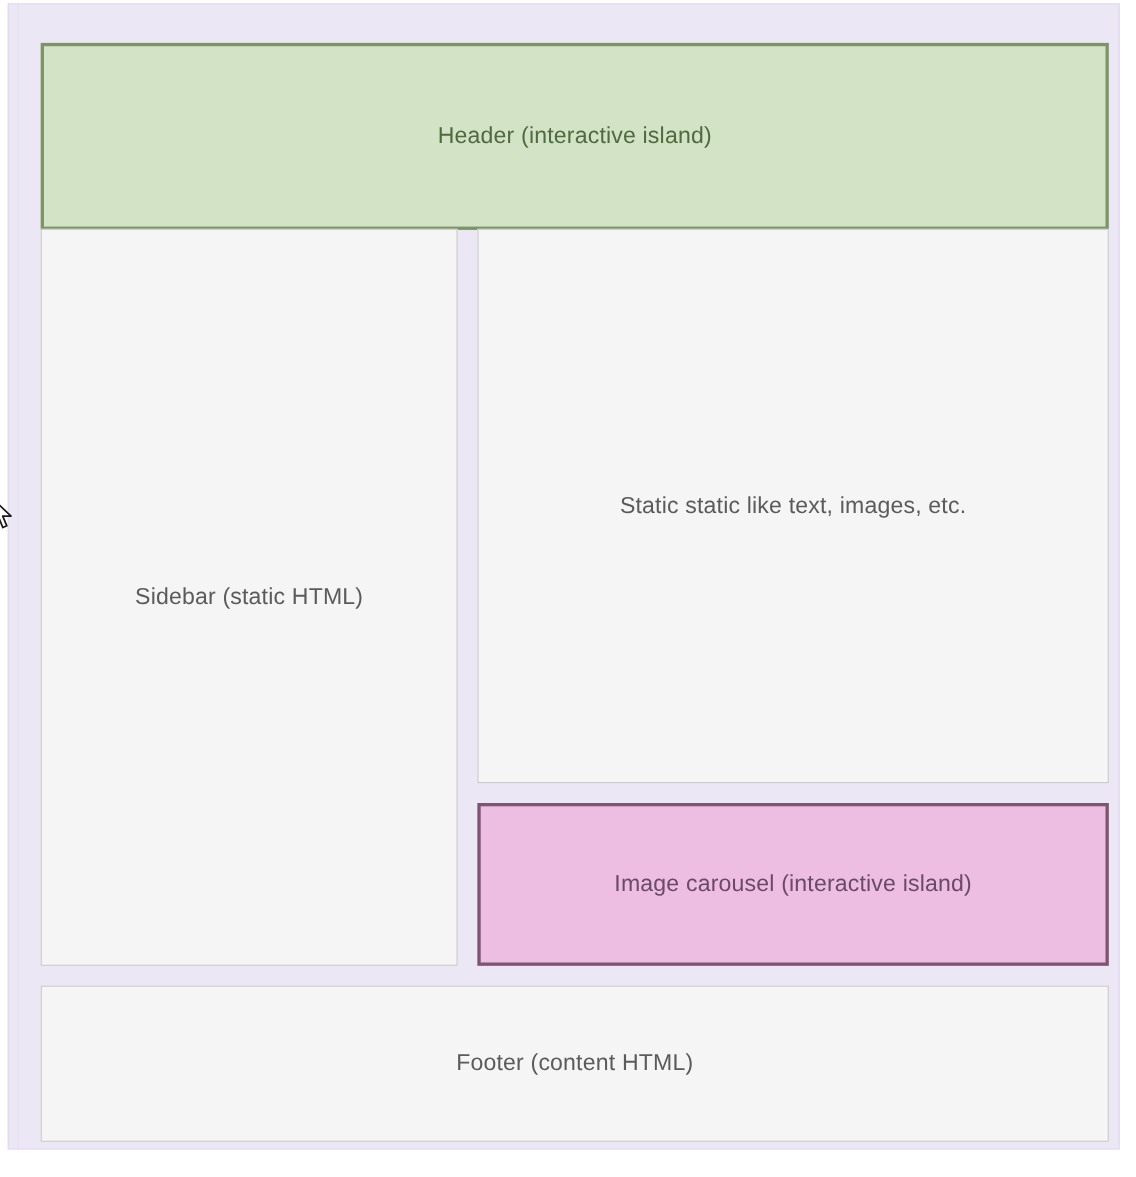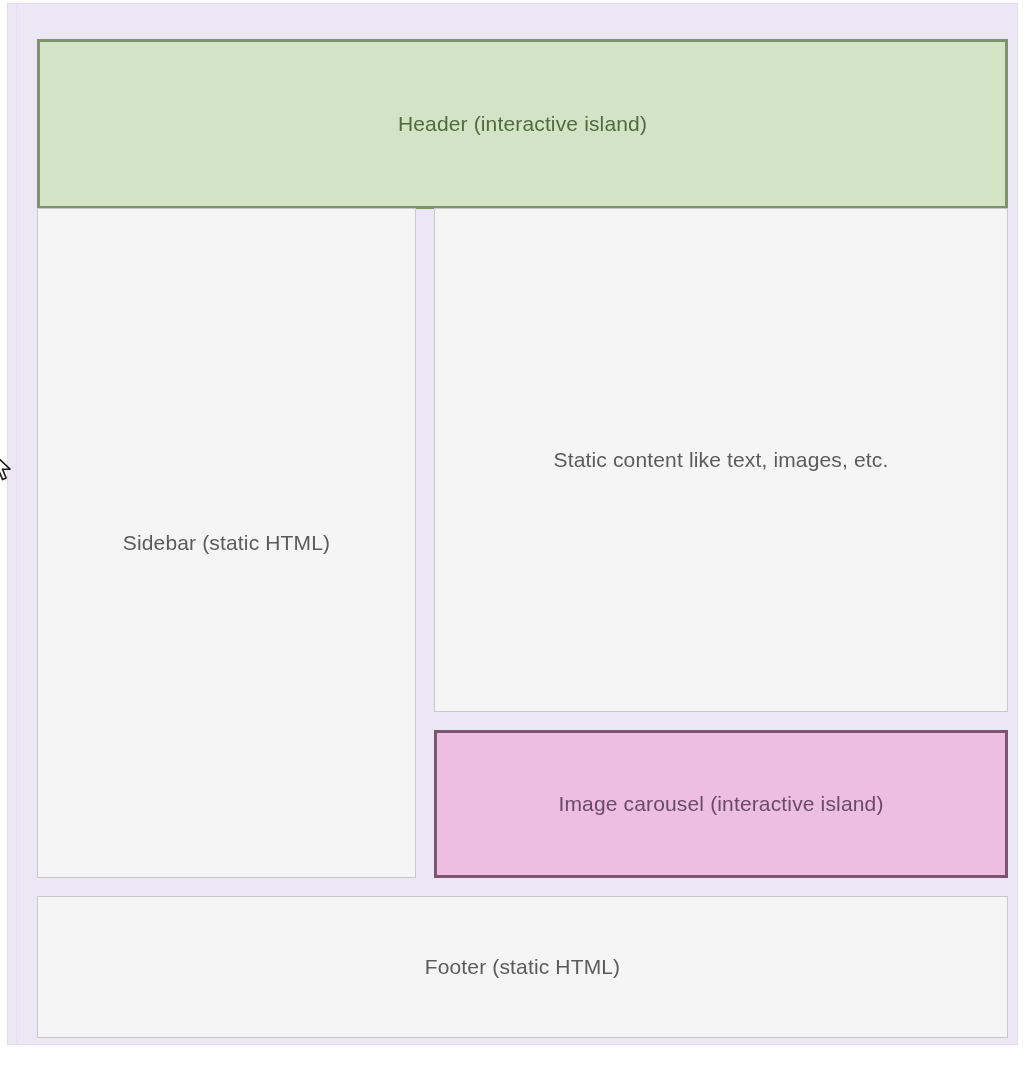--- a/index.html
+++ b/index.html
@@ -138,29 +138,29 @@
 
     <div class="block island-header" id="header-island">
       <span class="block-label">Header (interactive island)</span>
     </div>
 
     <div class="block static-block" id="sidebar-panel">
       <span class="block-label">Sidebar (static HTML)</span>
     </div>
 
     <div class="block static-block" id="content-panel">
-      <span class="block-label">Static content like text, images, etc.</span>
+      <span class="block-label">Static static like text, images, etc.</span>
     </div>
 
     <div class="block island-carousel" id="carousel-island">
       <span class="block-label">Image carousel (interactive island)</span>
     </div>
 
     <div class="block static-block" id="footer-panel">
-      <span class="block-label">Footer (static HTML)</span>
+      <span class="block-label">Footer (content HTML)</span>
     </div>
 
   </div>
 
   <svg id="mouse-cursor" viewBox="0 0 22 32">
     <path d="M2 1 L2 24 L7.8 18.4 L11.6 27.6 L15.2 26.0 L11.5 17.2 L19 17.2 Z" fill="#ffffff" stroke="#1a1a1a" stroke-width="1.6" stroke-linejoin="round"></path>
   </svg>
 
 </div>
 

